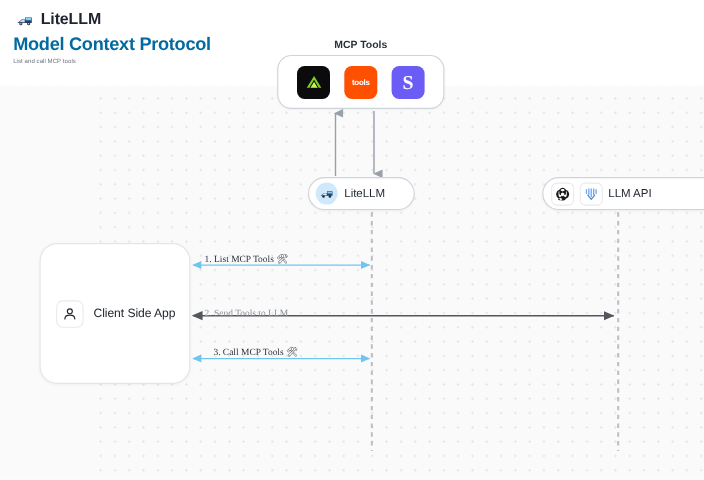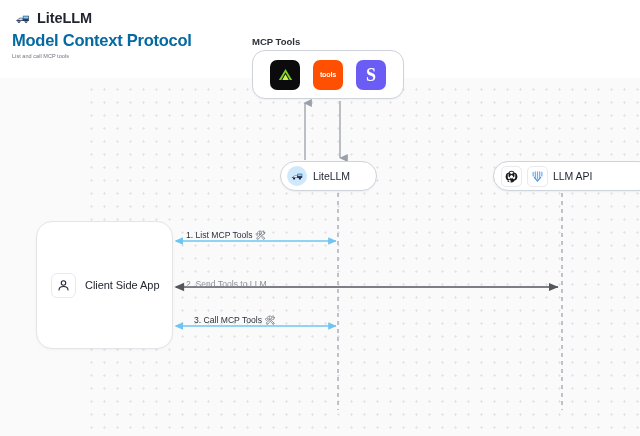--- a/index.html
+++ b/index.html
@@ -115,21 +115,21 @@
     border-radius: 13px;
     justify-content: center;
     gap: 13px;
     box-shadow: 0 1px 2px rgba(16,24,40,0.04);
   }
   .mcp-label {
     position: absolute;
     left: 252px;
     top: 36px;
     width: 152px;
-    text-align: left;
+    text-align: center;
     font-size: 9.5px;
     font-weight: 600;
     color: #2b313b;
     z-index: 5;
   }
 
   .tool-icon {
     width: 30px;
     height: 30px;
     border-radius: 7px;
@@ -236,20 +236,21 @@
   }
 
   
   .arrow-label {
     position: absolute;
     font-size: 8.6px;
     font-weight: 500;
     color: #2b313b;
     white-space: nowrap;
     z-index: 6;
+    font-family: Liberation Serif, serif;
   }
   .arrow-label.muted { color: #8b9098; }
   .arrow-label .emoji { font-size: 8.6px; }
 
   .lbl-1 { left: 186px; top: 230px; }
   .lbl-2 { left: 186px; top: 279px; }
   .lbl-3 { left: 194px; top: 315px; }
 </style>
 </head>
 <body>

